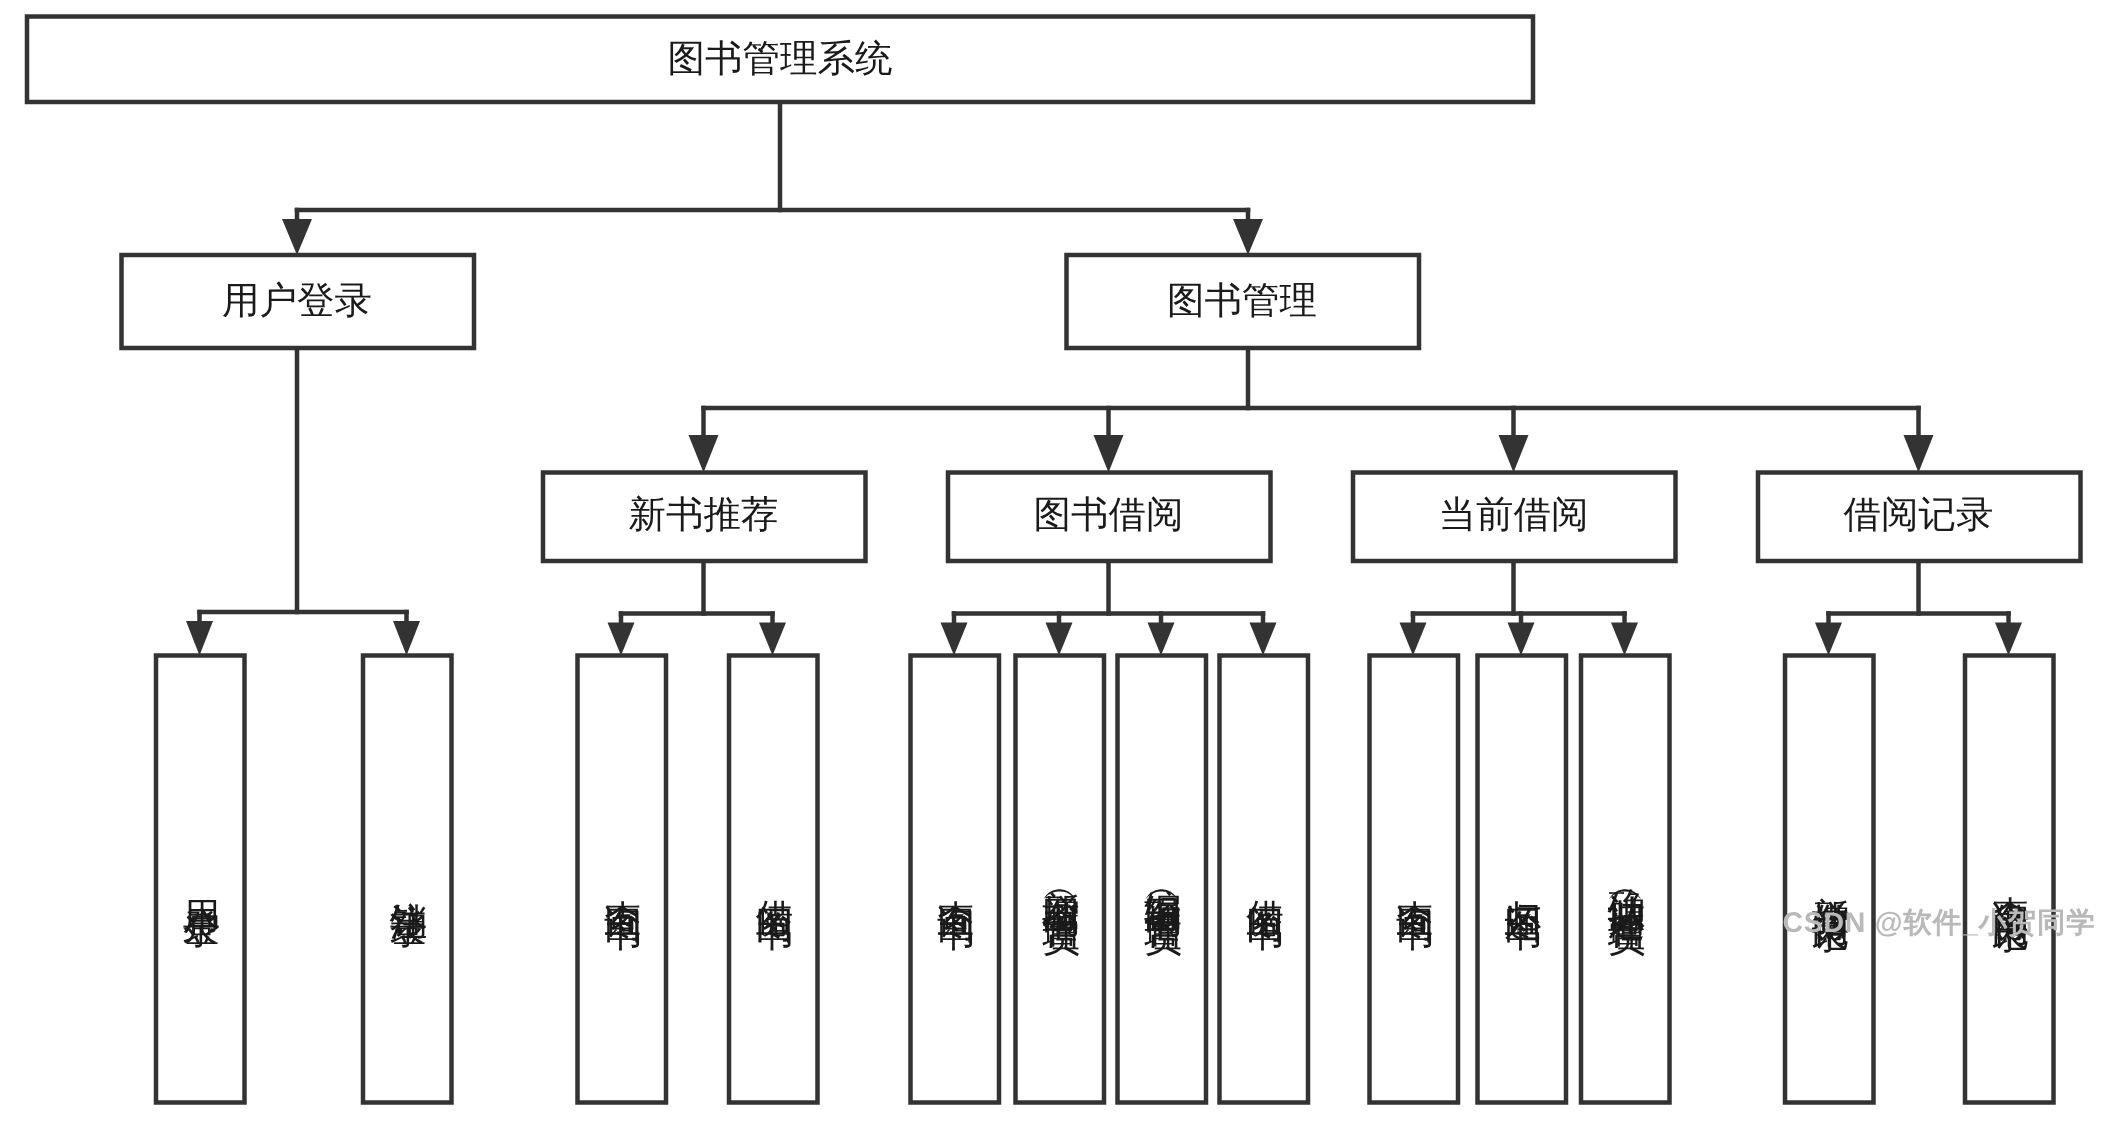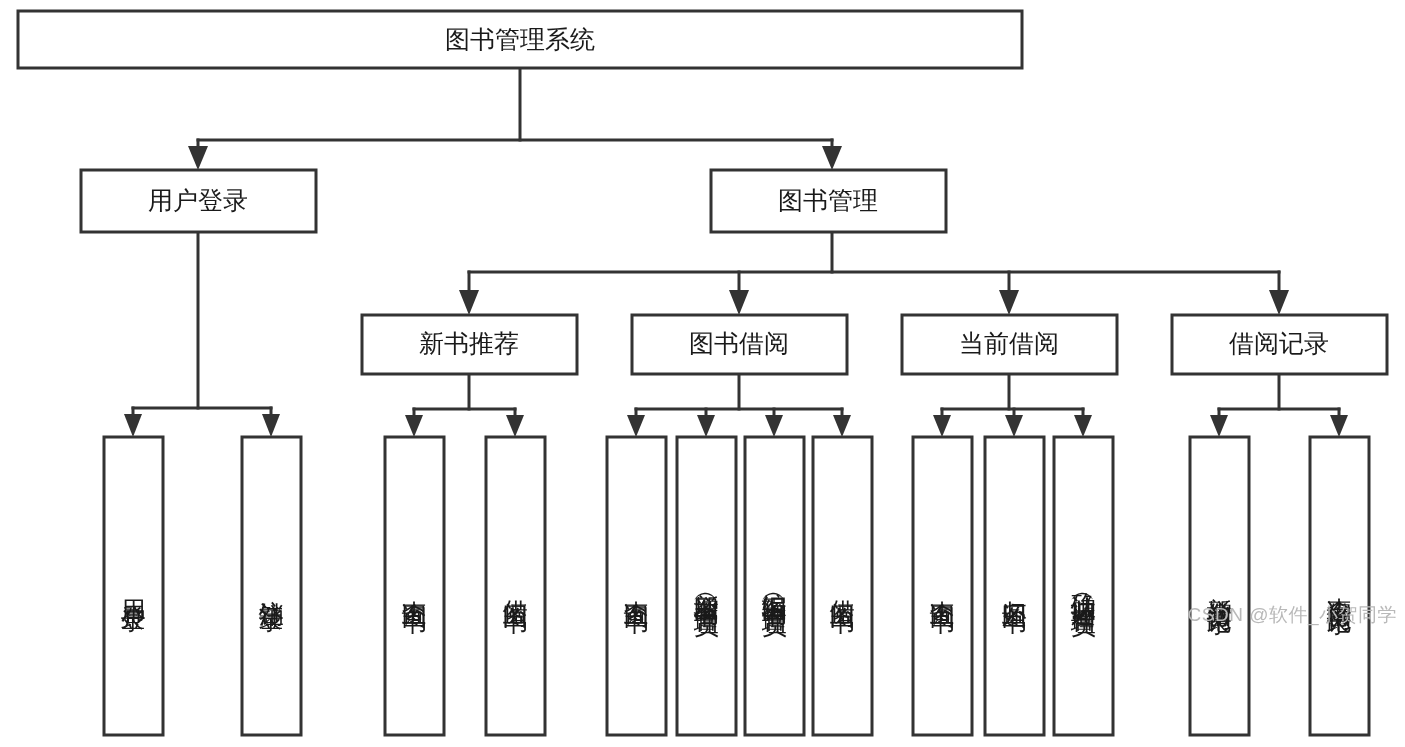--- a/index.html
+++ b/index.html
@@ -66,20 +66,21 @@
   }
   .watermark {
     position: absolute;
     right: 8px;
     bottom: 5px;
     font-family: "Liberation Sans", "DejaVu Sans", sans-serif;
     font-size: 19px;
     color: #b9b9b9;
     letter-spacing: 0.5px;
     white-space: nowrap;
+    font-weight: bold;
   }
 </style>
 </head>
 <body>
 
 <div id="diagram-root">
 
   <svg class="flow" viewBox="0 0 1405 747">
 
     <g>

